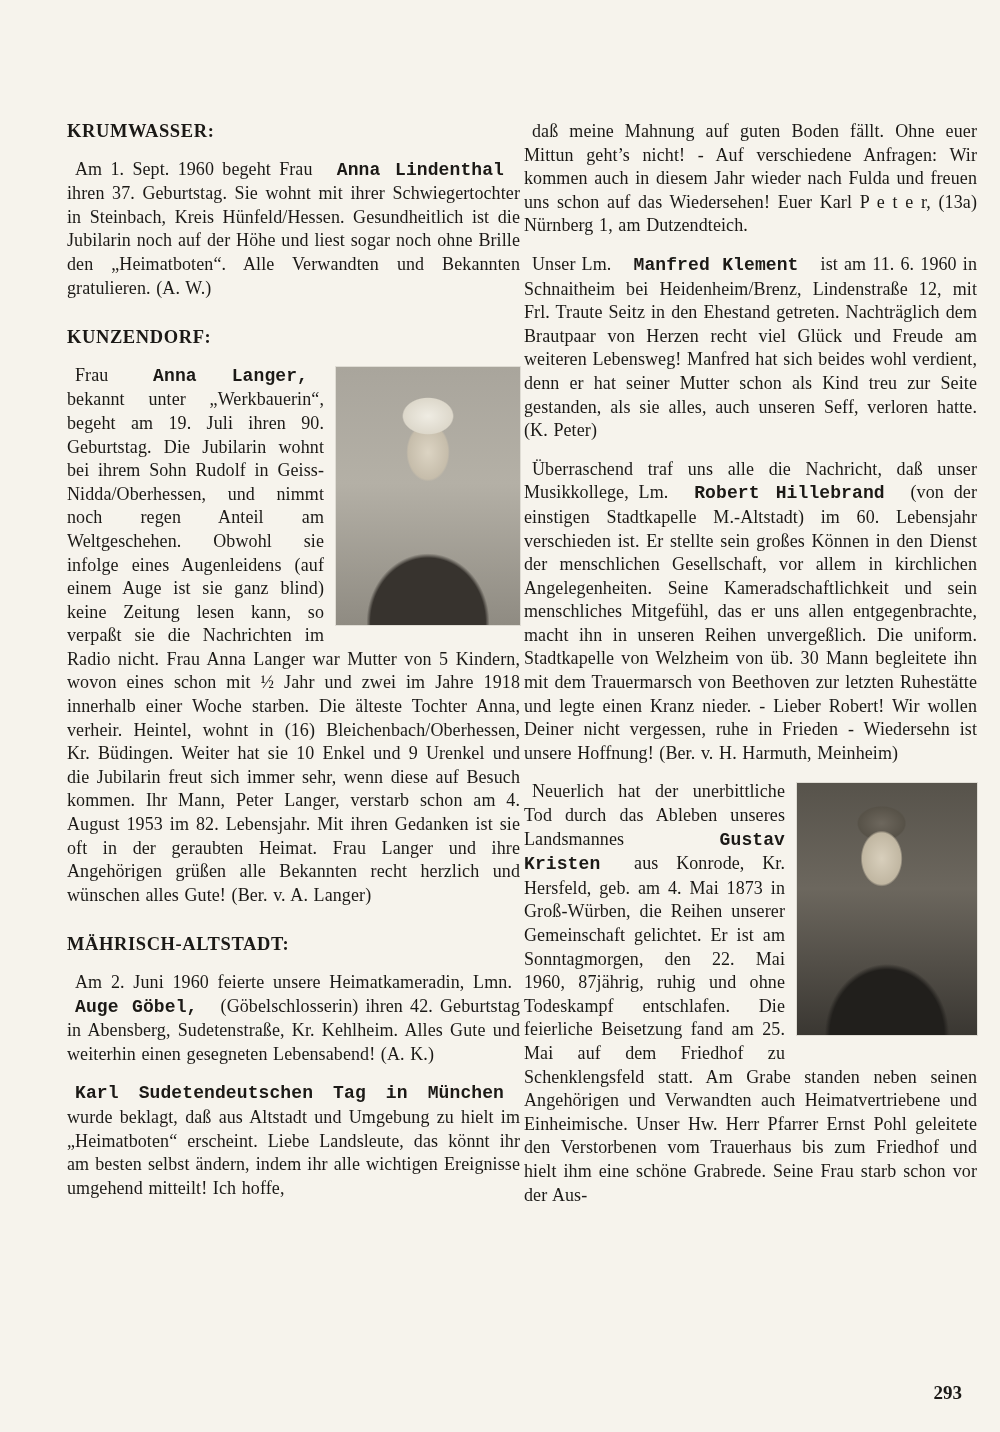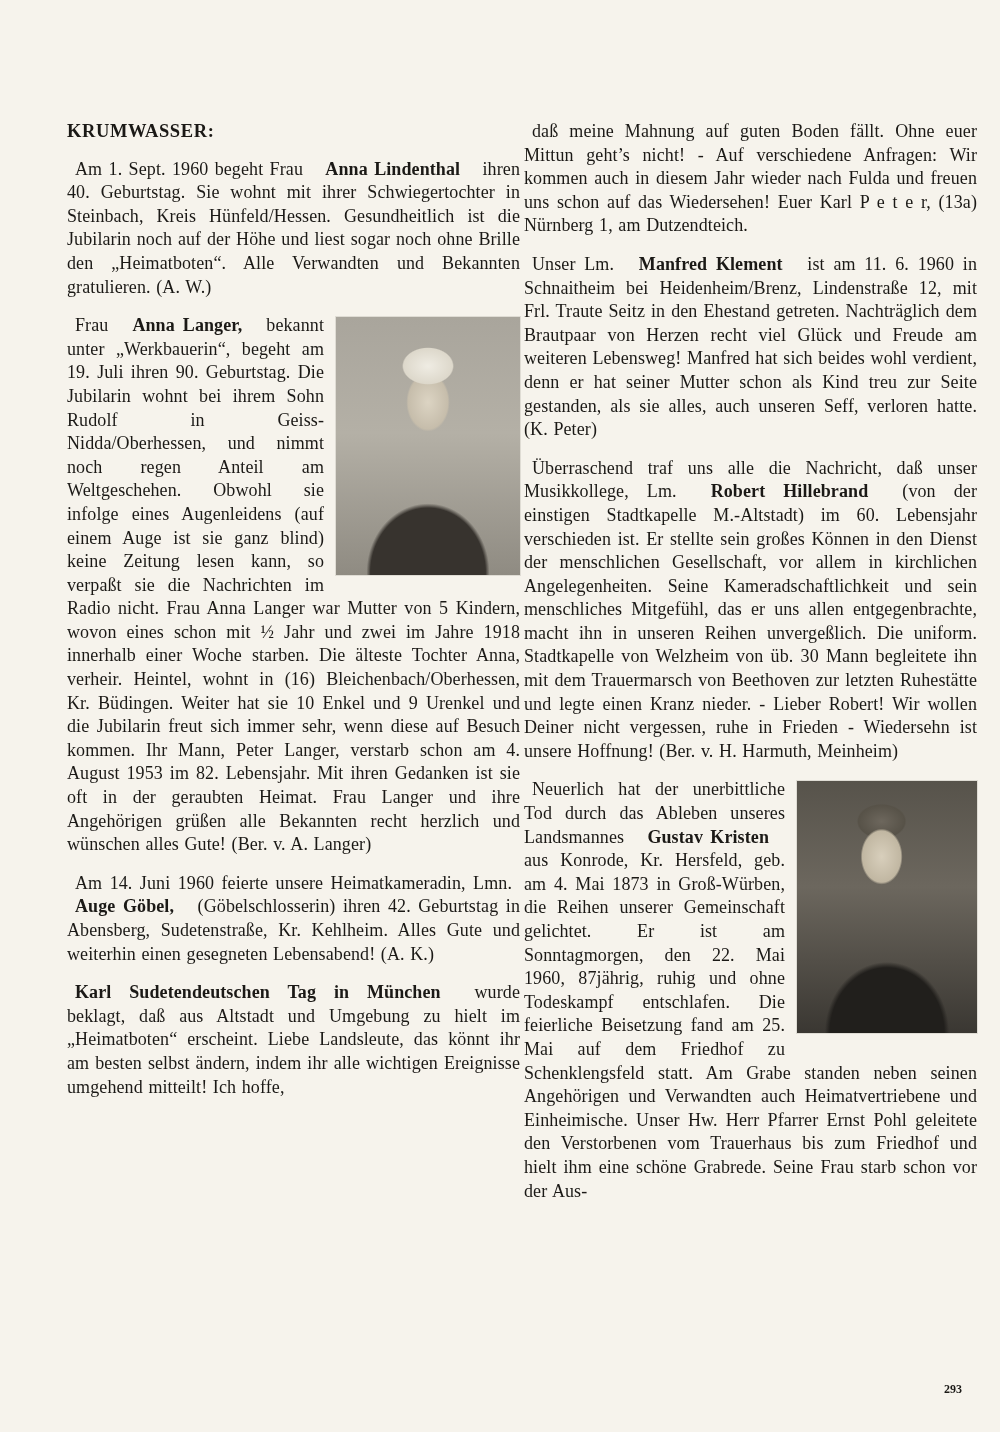--- a/index.html
+++ b/index.html
@@ -28,21 +28,21 @@
   .heading {
     font-weight:bold;
     font-size:18.5px;
     letter-spacing:0.6px;
     text-align:left;
     margin:26px 0 14px 0;
   }
   .col > .heading:first-child { margin-top:0; }
   .para { margin:0 0 15px 0; }
   .para:last-child { margin-bottom:0; }
-  .bold { font-weight:bold; }
+  .bold { font-weight:bold;font-family:Liberation Mono, monospace; }
   .photo {
     float:right;
     margin:3px 0 10px 12px;
     box-shadow:0 0 0 1px rgba(60,55,45,0.12);
   }
   
   .photo-woman {
     width:184px; height:258px;
     background:
       radial-gradient(ellipse 36px 26px at 50% 19%, #efece3 0%, #ddd8cb 68%, rgba(221,216,203,0) 72%),
@@ -57,32 +57,34 @@
       radial-gradient(ellipse 30px 40px at 47% 30%, #d8cfbc 0%, #c1b7a2 64%, rgba(193,183,162,0) 70%),
       radial-gradient(ellipse 34px 24px at 47% 16%, #6d675d 0%, #575248 68%, rgba(87,82,72,0) 73%),
       radial-gradient(ellipse 84px 96px at 50% 100%, #211f1c 0%, #211f1c 68%, rgba(33,31,28,0) 74%),
       linear-gradient(180deg, #57534b 0%, #6c675e 42%, #3a3732 100%);
   }
   .page-number {
     position:absolute;
     top:1350px;
     right:38px;
     font-weight:bold;
-    font-size:12px;
+    font-size:19px;
   }
 </style>
 </head>
 <body>
 
 <div class="page">
   <div class="col" id="col-left">
       <div class="heading">KRUMWASSER:</div>
-      <p class="para"><span class="run">Am 1. Sept. 1960 begeht Frau </span><span class="run bold">Anna Lindenthal</span><span class="run"> ihren 40. Geburtstag. Sie wohnt mit ihrer Schwiegertochter in Steinbach, Kreis Hünfeld/Hessen. Gesundheitlich ist die Jubilarin noch auf der Höhe und liest sogar noch ohne Brille den „Heimatboten“. Alle Verwandten und Bekannten gratulieren. (A. W.)</span></p>
+      <p class="para"><span class="run">Am 1. Sept. 1960 begeht Frau </span><span class="run bold">Anna Lindenthal</span><span class="run"> ihren 37. Geburtstag. Sie wohnt mit ihrer Schwiegertochter in Steinbach, Kreis Hünfeld/Hessen. Gesundheitlich ist die Jubilarin noch auf der Höhe und liest sogar noch ohne Brille den „Heimatboten“. Alle Verwandten und Bekannten gratulieren. (A. W.)</span></p>
+      <div class="heading">KUNZENDORF:</div>
       <p class="para"><span class="photo photo-woman"></span><span class="run">Frau </span><span class="run bold">Anna Langer,</span><span class="run"> bekannt unter „Werkbauerin“, begeht am 19. Juli ihren 90. Geburtstag. Die Jubilarin wohnt bei ihrem Sohn Rudolf in Geiss-Nidda/Oberhessen, und nimmt noch regen Anteil am Weltgeschehen. Obwohl sie infolge eines Augenleidens (auf einem Auge ist sie ganz blind) keine Zeitung lesen kann, so verpaßt sie die Nachrichten im Radio nicht. Frau Anna Langer war Mutter von 5 Kindern, wovon eines schon mit ½ Jahr und zwei im Jahre 1918 innerhalb einer Woche starben. Die älteste Tochter Anna, verheir. Heintel, wohnt in (16) Bleichenbach/Oberhessen, Kr. Büdingen. Weiter hat sie 10 Enkel und 9 Urenkel und die Jubilarin freut sich immer sehr, wenn diese auf Besuch kommen. Ihr Mann, Peter Langer, verstarb schon am 4. August 1953 im 82. Lebensjahr. Mit ihren Gedanken ist sie oft in der geraubten Heimat. Frau Langer und ihre Angehörigen grüßen alle Bekannten recht herzlich und wünschen alles Gute! (Ber. v. A. Langer)</span></p>
-      <p class="para"><span class="run">Am 14. Juni 1960 feierte unsere Heimatkameradin, Lmn. </span><span class="run bold">Auge Göbel,</span><span class="run"> (Göbelschlosserin) ihren 42. Geburtstag in Abensberg, Sudetenstraße, Kr. Kehlheim. Alles Gute und weiterhin einen gesegneten Lebensabend! (A. K.)</span></p>
+      <div class="heading">MÄHRISCH-ALTSTADT:</div>
+      <p class="para"><span class="run">Am 2. Juni 1960 feierte unsere Heimatkameradin, Lmn. </span><span class="run bold">Auge Göbel,</span><span class="run"> (Göbelschlosserin) ihren 42. Geburtstag in Abensberg, Sudetenstraße, Kr. Kehlheim. Alles Gute und weiterhin einen gesegneten Lebensabend! (A. K.)</span></p>
       <p class="para"><span class="run bold">Karl Sudetendeutschen Tag in München</span><span class="run"> wurde beklagt, daß aus Altstadt und Umgebung zu hielt im „Heimatboten“ erscheint. Liebe Landsleute, das könnt ihr am besten selbst ändern, indem ihr alle wichtigen Ereignisse umgehend mitteilt! Ich hoffe,</span></p>
     </div>
   <div class="col" id="col-right">
       <p class="para"><span class="run">daß meine Mahnung auf guten Boden fällt. Ohne euer Mittun geht’s nicht! - Auf verschiedene Anfragen: Wir kommen auch in diesem Jahr wieder nach Fulda und freuen uns schon auf das Wiedersehen! Euer Karl P e t e r, (13a) Nürnberg 1, am Dutzendteich.</span></p>
       <p class="para"><span class="run">Unser Lm. </span><span class="run bold">Manfred Klement</span><span class="run"> ist am 11. 6. 1960 in Schnaitheim bei Heidenheim/Brenz, Lindenstraße 12, mit Frl. Traute Seitz in den Ehestand getreten. Nachträglich dem Brautpaar von Herzen recht viel Glück und Freude am weiteren Lebensweg! Manfred hat sich beides wohl verdient, denn er hat seiner Mutter schon als Kind treu zur Seite gestanden, als sie alles, auch unseren Seff, verloren hatte. (K. Peter)</span></p>
       <p class="para"><span class="run">Überraschend traf uns alle die Nachricht, daß unser Musikkollege, Lm. </span><span class="run bold">Robert Hillebrand</span><span class="run"> (von der einstigen Stadtkapelle M.-Altstadt) im 60. Lebensjahr verschieden ist. Er stellte sein großes Können in den Dienst der menschlichen Gesellschaft, vor allem in kirchlichen Angelegenheiten. Seine Kameradschaftlichkeit und sein menschliches Mitgefühl, das er uns allen entgegenbrachte, macht ihn in unseren Reihen unvergeßlich. Die uniform. Stadtkapelle von Welzheim von üb. 30 Mann begleitete ihn mit dem Trauermarsch von Beethoven zur letzten Ruhestätte und legte einen Kranz nieder. - Lieber Robert! Wir wollen Deiner nicht vergessen, ruhe in Frieden - Wiedersehn ist unsere Hoffnung! (Ber. v. H. Harmuth, Meinheim)</span></p>
       <p class="para"><span class="photo photo-man"></span><span class="run">Neuerlich hat der unerbittliche Tod durch das Ableben unseres Landsmannes </span><span class="run bold">Gustav Kristen</span><span class="run"> aus Konrode, Kr. Hersfeld, geb. am 4. Mai 1873 in Groß-Würben, die Reihen unserer Gemeinschaft gelichtet. Er ist am Sonntagmorgen, den 22. Mai 1960, 87jährig, ruhig und ohne Todeskampf entschlafen. Die feierliche Beisetzung fand am 25. Mai auf dem Friedhof zu Schenklengsfeld statt. Am Grabe standen neben seinen Angehörigen und Verwandten auch Heimatvertriebene und Einheimische. Unser Hw. Herr Pfarrer Ernst Pohl geleitete den Verstorbenen vom Trauerhaus bis zum Friedhof und hielt ihm eine schöne Grabrede. Seine Frau starb schon vor der Aus-</span></p>
     </div>
   <div class="page-number">293</div>
 </div>

